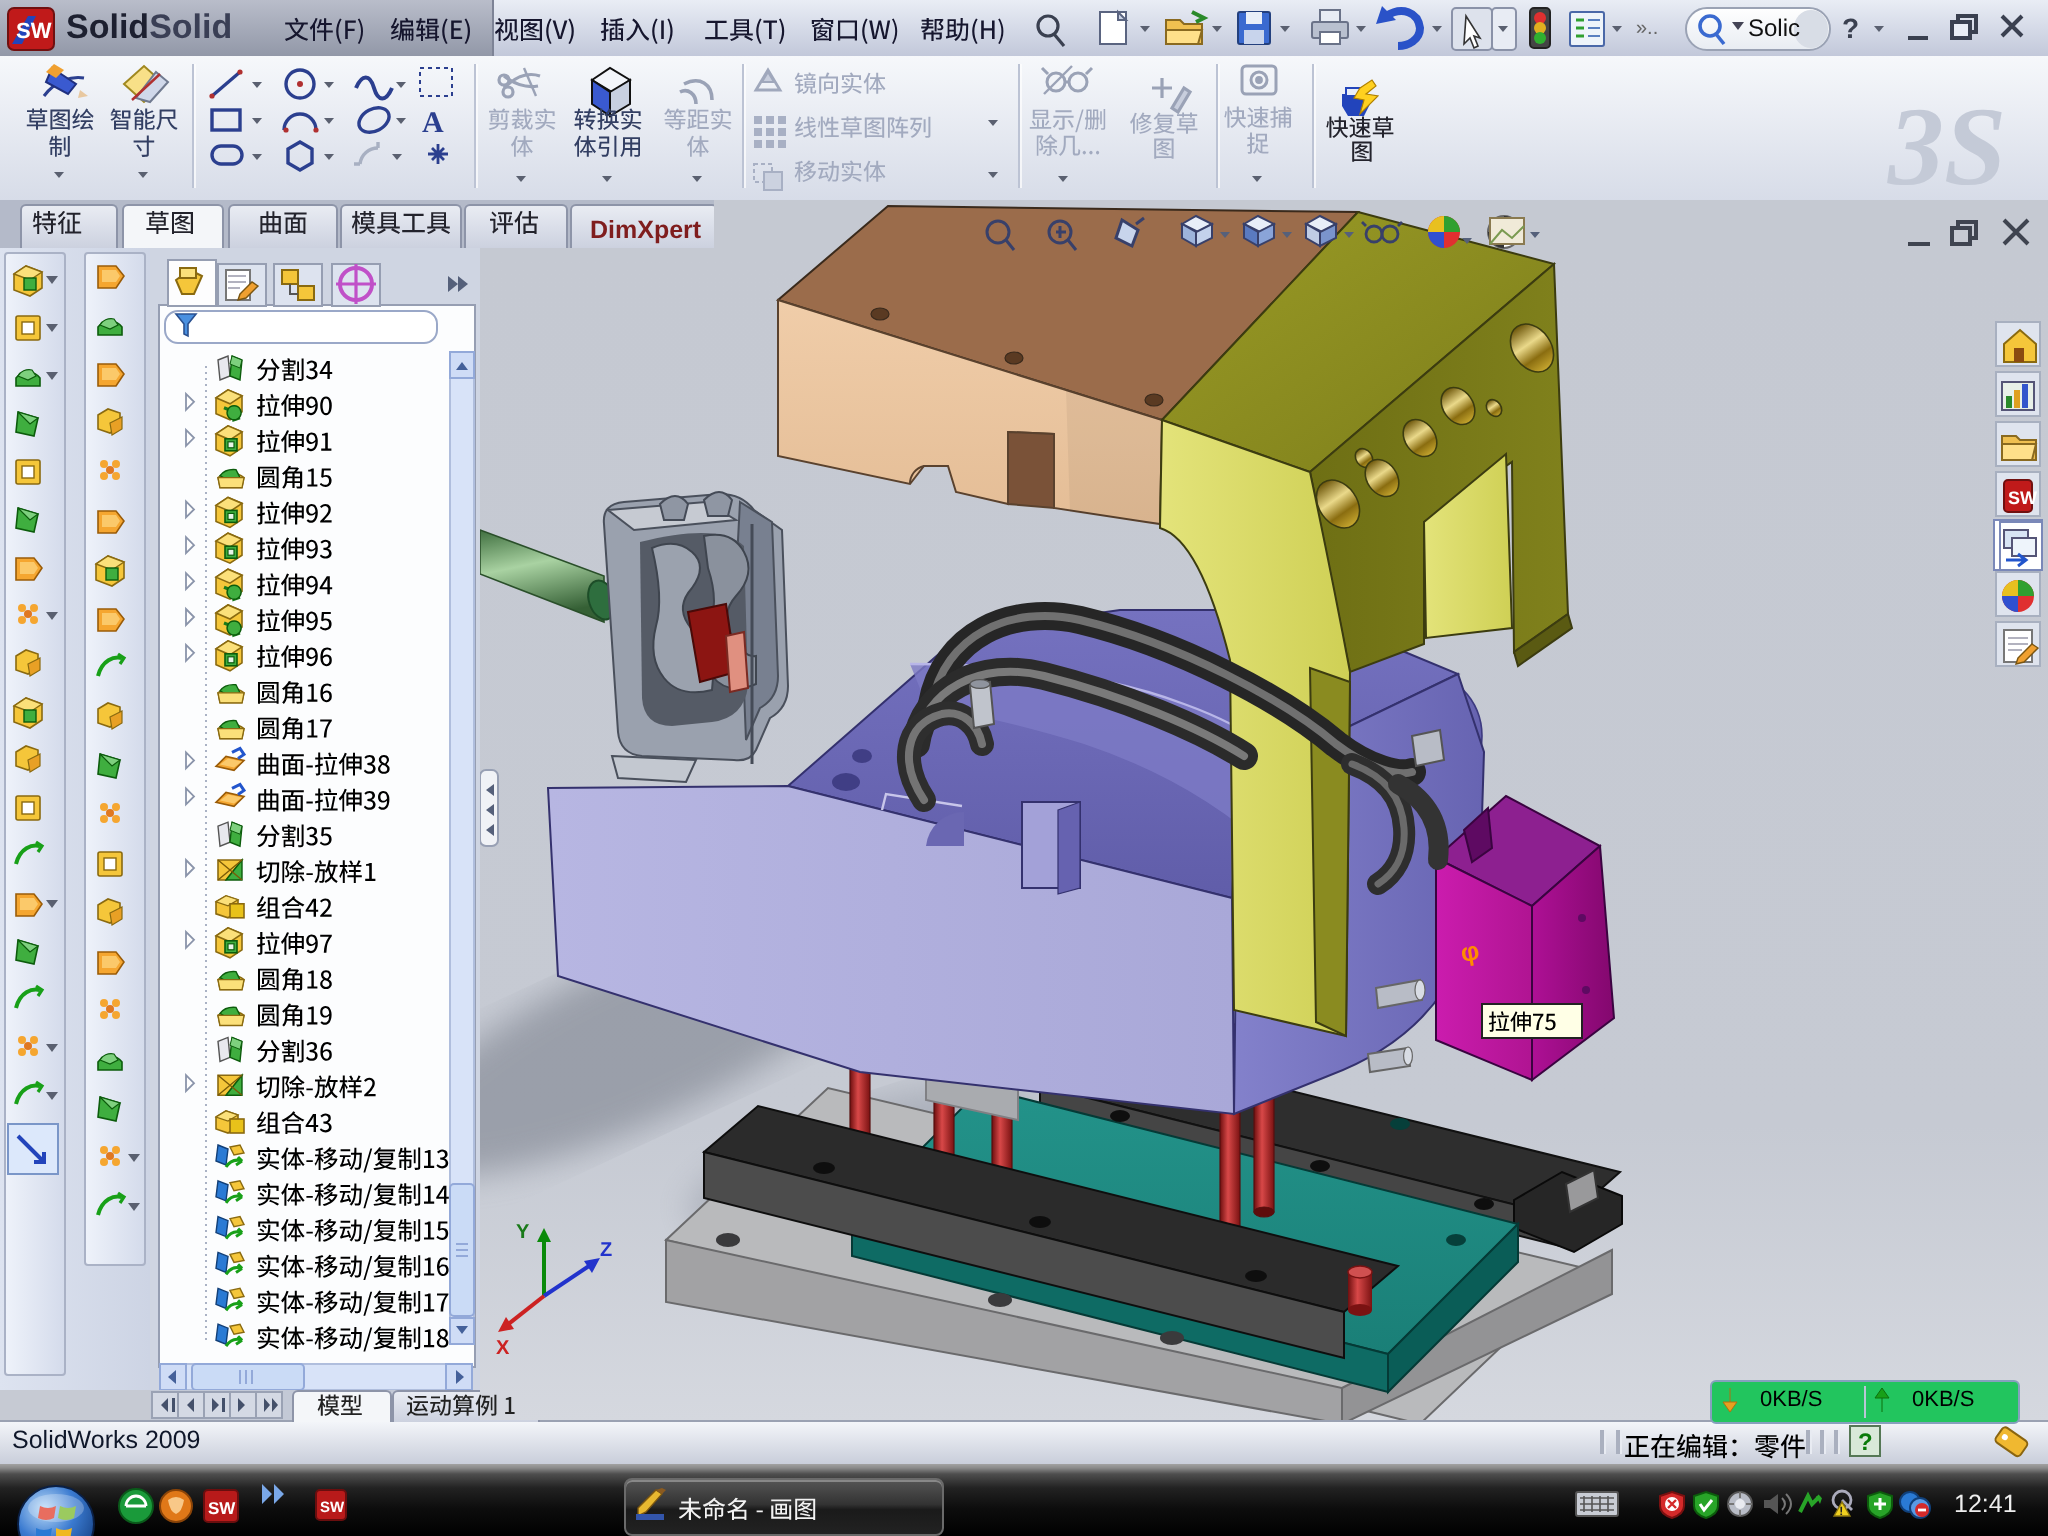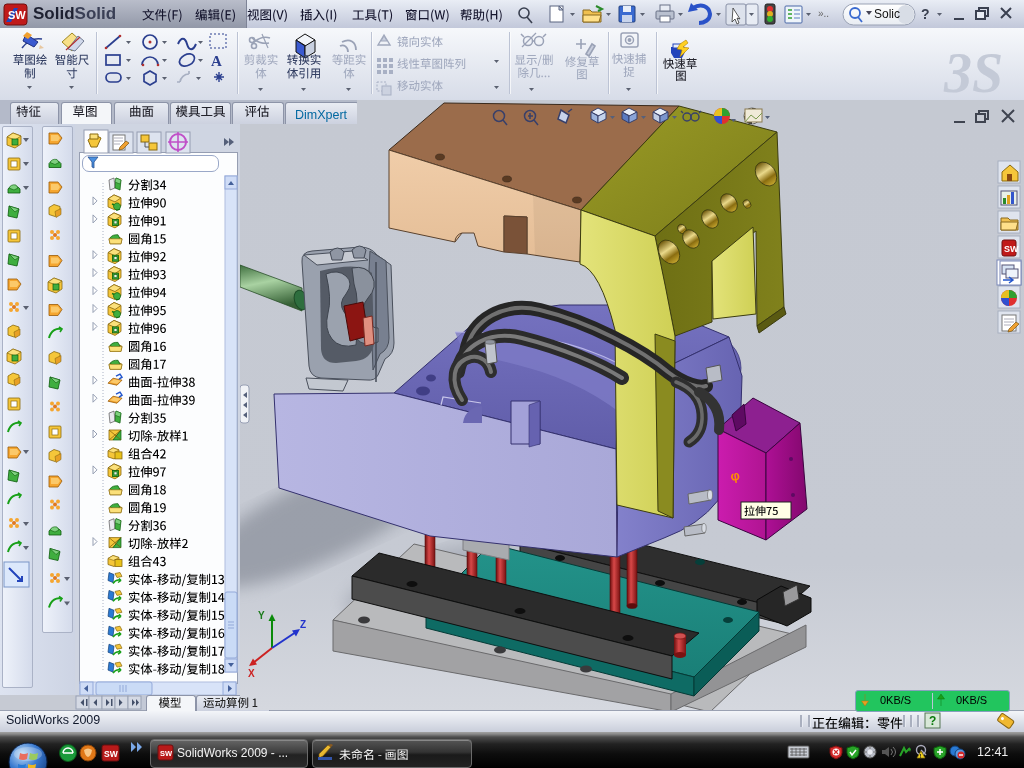--- a/index.html
+++ b/index.html
@@ -34,41 +34,38 @@
 <div class="abs" id="logoband"></div>
 <div class="abs" id="logotext"><b>Solid</b><span style="font-weight:700;color:#3a3f55">Solid</span></div>
 <div class="abs" id="row2"></div>
 <div class="abs" id="tabstrip"></div>
 <div class="abs tab" style="left:10px;width:47px;"></div>
 <div class="abs tab act" style="left:61px;width:49px;"></div>
 <div class="abs tab" style="left:114px;width:53px;"></div>
 <div class="abs tab" style="left:170px;width:59px;"></div>
 <div class="abs tab" style="left:232px;width:50px;"></div>
 <div class="abs tab" style="left:285px;width:72px;"></div>
-<div class="abs" style="left:295px;top:108px;font-size:12.5px;color:#0369a1;">DimXpert</div>
+<div class="abs" style="left:295px;top:108px;font-size:12.5px;color:#7f1d1d;font-weight:bold;">DimXpert</div>
 <div class="abs" id="leftcols"></div>
 <div class="abs vtb" style="left:2px;"></div>
 <div class="abs vtb" style="left:42px;height:505px;"></div>
 <div class="abs" id="treepanel"></div>
 <div class="abs" id="treebody"></div>
 <div class="abs" id="filterbox"></div>
 <div class="abs" id="statusbar"></div>
 <div class="abs" id="statustext">SolidWorks 2009</div>
 <div class="abs sep1" style="left:800px"></div>
     <div class="abs sep1" style="left:808px"></div>
 <div class="abs sep1" style="left:903px"></div>
     <div class="abs sep1" style="left:910px"></div>
     <div class="abs sep1" style="left:917px"></div>
 <div class="abs" id="bottombar"></div>
 <div class="abs btab act" style="left:146px;width:48px;"></div>
 <div class="abs btab" style="left:196px;width:72px;"></div>
 <div class="abs" id="taskbar"></div>
-<div class="abs tbtn" style="left:150px;width:156px;background:linear-gradient(#666 0,#3e3e3e 45%,#222 55%,#2a2a2a);">
-      <span class="lab">SolidWorks 2009 - ...</span>
-    </div>
 <div class="abs tbtn" style="left:312px;width:158px;">
       <span class="lab" style="left:30px">&nbsp;</span>
     </div>
 <div class="abs" id="clock">12:41</div>
 <div class="abs" id="kbs">
       <span class="cell" style="left:24px;top:3px;">0KB/S</span>
       <span class="cell" style="left:100px;top:3px;">0KB/S</span>
       <span style="position:absolute;left:76px;top:2px;width:1px;height:16px;background:#b9c6d6"></span>
     </div>
 

